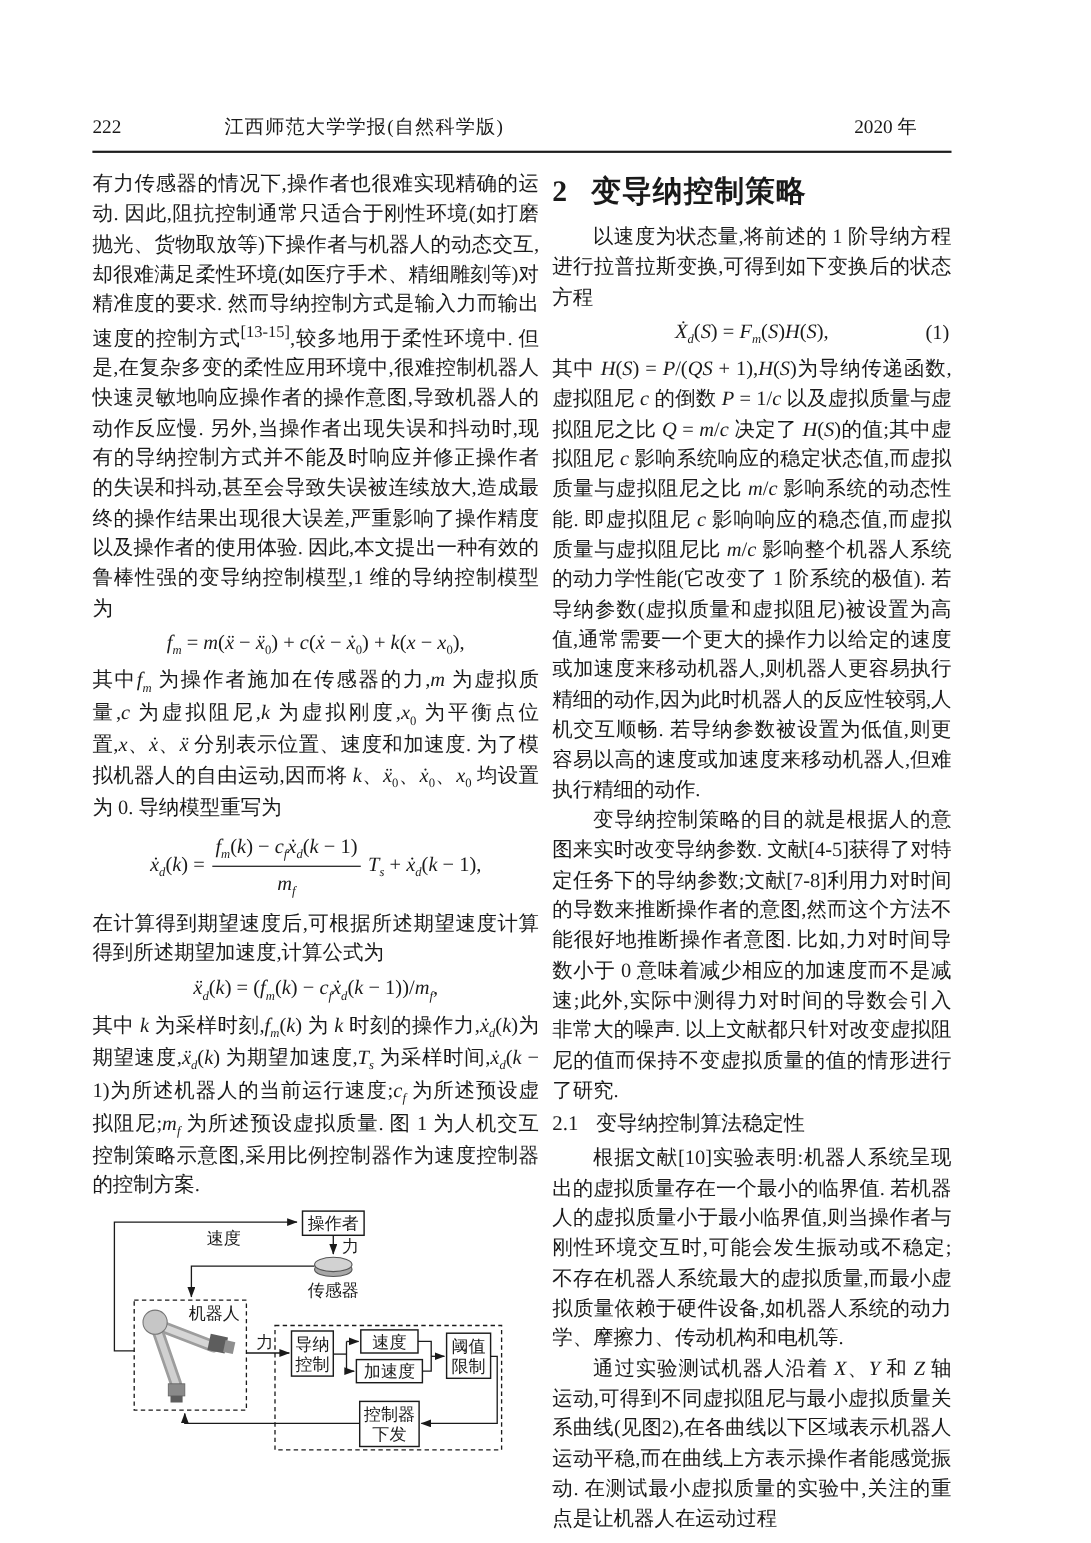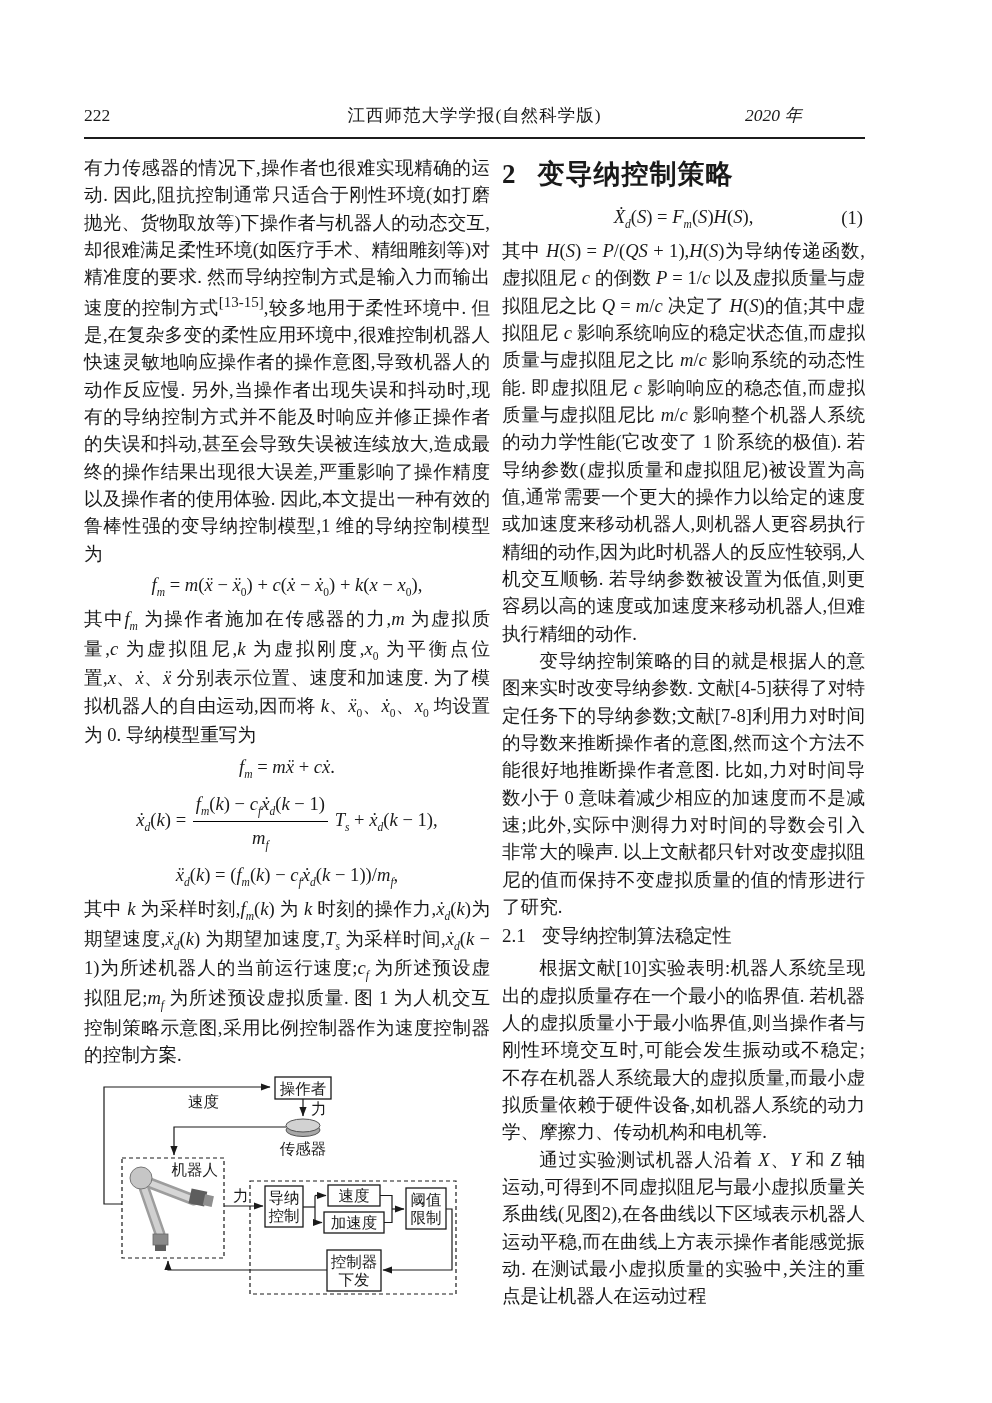--- a/index.html
+++ b/index.html
@@ -12,22 +12,22 @@
   }
   .page { position: relative; width: 949px; height: 1403px; }
 
   
   .header {
     margin: 0 84px; padding-top: 102px;
     display: flex; align-items: baseline;
     font-size: 17.5px; line-height: 26px;
   }
   .header .pageno { width: 120px; text-align: left; }
-  .header .journal { flex: 1; text-align: center; letter-spacing: 1px; }
-  .header .year { width: 120px; text-align: left; font-style: italic; }
+  .header .journal { flex: 1; text-align: left; letter-spacing: 1px; }
+  .header .year { width: 120px; text-align: center; }
   .rule { margin: 9px 84px 0; height: 0; border-top: 2.6px solid #1c1c1c; }
 
   
   .columns { margin: 15px 84px 0; display: flex; gap: 12px; }
   .col { width: 406px; }
 
   p.body {
     margin: 0; font-size: 18.6px; line-height: 1.47;
     text-align: justify; text-justify: inter-ideograph;
   }
@@ -79,29 +79,29 @@
     <span class="year">2020 年</span>
   </div>
   <div class="rule"></div>
 
   <div class="columns">
 
     <div class="col">
       <p class="body">有力传感器的情况下,操作者也很难实现精确的运动. 因此,阻抗控制通常只适合于刚性环境(如打磨抛光、货物取放等)下操作者与机器人的动态交互,却很难满足柔性环境(如医疗手术、精细雕刻等)对精准度的要求. 然而导纳控制方式是输入力而输出速度的控制方式<sup>[13-15]</sup>,较多地用于柔性环境中. 但是,在复杂多变的柔性应用环境中,很难控制机器人快速灵敏地响应操作者的操作意图,导致机器人的动作反应慢. 另外,当操作者出现失误和抖动时,现有的导纳控制方式并不能及时响应并修正操作者的失误和抖动,甚至会导致失误被连续放大,造成最终的操作结果出现很大误差,严重影响了操作精度以及操作者的使用体验. 因此,本文提出一种有效的鲁棒性强的变导纳控制模型,1 维的导纳控制模型为</p>
       <div class="formula"><i>f</i><sub><i>m</i></sub> = <i>m</i>(<i>ẍ</i> − <i>ẍ</i><sub>0</sub>) + <i>c</i>(<i>ẋ</i> − <i>ẋ</i><sub>0</sub>) + <i>k</i>(<i>x</i> − <i>x</i><sub>0</sub>),</div>
       <p class="body">其中<i>f</i><sub><i>m</i></sub> 为操作者施加在传感器的力,<i>m</i> 为虚拟质量,<i>c</i> 为虚拟阻尼,<i>k</i> 为虚拟刚度,<i>x</i><sub>0</sub> 为平衡点位置,<i>x</i>、<i>ẋ</i>、<i>ẍ</i> 分别表示位置、速度和加速度. 为了模拟机器人的自由运动,因而将 <i>k</i>、<i>ẍ</i><sub>0</sub>、<i>ẋ</i><sub>0</sub>、<i>x</i><sub>0</sub> 均设置为 0. 导纳模型重写为</p>
-      <div class="formula"><i>f</i><sub><i>m</i></sub> = <i>mẍ</i> + <i>cẋ</i>.</div>
       <div class="formula tall">
         <span><i>ẋ</i><sub><i>d</i></sub>(<i>k</i>) =</span>
         <span class="frac">
           <span class="fnum"><i>f</i><sub><i>m</i></sub>(<i>k</i>) − <i>c</i><sub><i>f</i></sub><i>ẋ</i><sub><i>d</i></sub>(<i>k</i> − 1)</span>
           <span class="fden"><i>m</i><sub><i>f</i></sub></span>
         </span>
         <span><i>T</i><sub><i>s</i></sub> + <i>ẋ</i><sub><i>d</i></sub>(<i>k</i> − 1),</span>
       </div>
+      <p class="body">在计算得到期望速度后,可根据所述期望速度计算得到所述期望加速度,计算公式为</p>
       <div class="formula"><i>ẍ</i><sub><i>d</i></sub>(<i>k</i>) = (<i>f</i><sub><i>m</i></sub>(<i>k</i>) − <i>c</i><sub><i>f</i></sub><i>ẋ</i><sub><i>d</i></sub>(<i>k</i> − 1))/<i>m</i><sub><i>f</i></sub>,</div>
       <p class="body">其中 <i>k</i> 为采样时刻,<i>f</i><sub><i>m</i></sub>(<i>k</i>) 为 <i>k</i> 时刻的操作力,<i>ẋ</i><sub><i>d</i></sub>(<i>k</i>)为期望速度,<i>ẍ</i><sub><i>d</i></sub>(<i>k</i>) 为期望加速度,<i>T</i><sub><i>s</i></sub> 为采样时间,<i>ẋ</i><sub><i>d</i></sub>(<i>k</i> − 1)为所述机器人的当前运行速度;<i>c</i><sub><i>f</i></sub> 为所述预设虚拟阻尼;<i>m</i><sub><i>f</i></sub> 为所述预设虚拟质量. 图 1 为人机交互控制策略示意图,采用比例控制器作为速度控制器的控制方案.</p>
 
       <div class="figure-wrap">
         <svg class="fig-svg" width="406" height="242" viewBox="0 0 406 242">
           <defs>
             <marker id="arr" markerWidth="9" markerHeight="8" refX="7.5" refY="3" orient="auto">
               <path d="M0,0 L8,3 L0,6 z" fill="#1a1a1a"></path>
             </marker>
           </defs>
@@ -198,20 +198,21 @@
           <path d="M243,196 L84,196 L84,187" fill="none" stroke="#1a1a1a" stroke-width="1.2" marker-end="url(#arr)"></path>
         </svg>
 
       </div>
     </div>
 
     <div class="col">
       <h2 class="sec">
         <span class="num">2</span><span>变导纳控制策略</span>
       </h2>
+      <p class="body ind">以速度为状态量,将前述的 1 阶导纳方程进行拉普拉斯变换,可得到如下变换后的状态方程</p>
       <div class="formula formula-row">
         <span><i>Ẋ</i><sub><i>d</i></sub>(<i>S</i>) = <i>F</i><sub><i>m</i></sub>(<i>S</i>)<i>H</i>(<i>S</i>),</span>
         <span class="eqno">(1)</span>
       </div>
       <p class="body">其中 <i>H</i>(<i>S</i>) = <i>P</i>/(<i>QS</i> + 1),<i>H</i>(<i>S</i>)为导纳传递函数,虚拟阻尼 <i>c</i> 的倒数 <i>P</i> = 1/<i>c</i> 以及虚拟质量与虚拟阻尼之比 <i>Q</i> = <i>m</i>/<i>c</i> 决定了 <i>H</i>(<i>S</i>)的值;其中虚拟阻尼 <i>c</i> 影响系统响应的稳定状态值,而虚拟质量与虚拟阻尼之比 <i>m</i>/<i>c</i> 影响系统的动态性能. 即虚拟阻尼 <i>c</i> 影响响应的稳态值,而虚拟质量与虚拟阻尼比 <i>m</i>/<i>c</i> 影响整个机器人系统的动力学性能(它改变了 1 阶系统的极值). 若导纳参数(虚拟质量和虚拟阻尼)被设置为高值,通常需要一个更大的操作力以给定的速度或加速度来移动机器人,则机器人更容易执行精细的动作,因为此时机器人的反应性较弱,人机交互顺畅. 若导纳参数被设置为低值,则更容易以高的速度或加速度来移动机器人,但难执行精细的动作.</p>
       <p class="body ind">变导纳控制策略的目的就是根据人的意图来实时改变导纳参数. 文献[4-5]获得了对特定任务下的导纳参数;文献[7-8]利用力对时间的导数来推断操作者的意图,然而这个方法不能很好地推断操作者意图. 比如,力对时间导数小于 0 意味着减少相应的加速度而不是减速;此外,实际中测得力对时间的导数会引入非常大的噪声. 以上文献都只针对改变虚拟阻尼的值而保持不变虚拟质量的值的情形进行了研究.</p>
       <h3 class="subsec">
         <span class="num">2.1</span><span>变导纳控制算法稳定性</span>
       </h3>
       <p class="body ind">根据文献[10]实验表明:机器人系统呈现出的虚拟质量存在一个最小的临界值. 若机器人的虚拟质量小于最小临界值,则当操作者与刚性环境交互时,可能会发生振动或不稳定;不存在机器人系统最大的虚拟质量,而最小虚拟质量依赖于硬件设备,如机器人系统的动力学、摩擦力、传动机构和电机等.</p>

